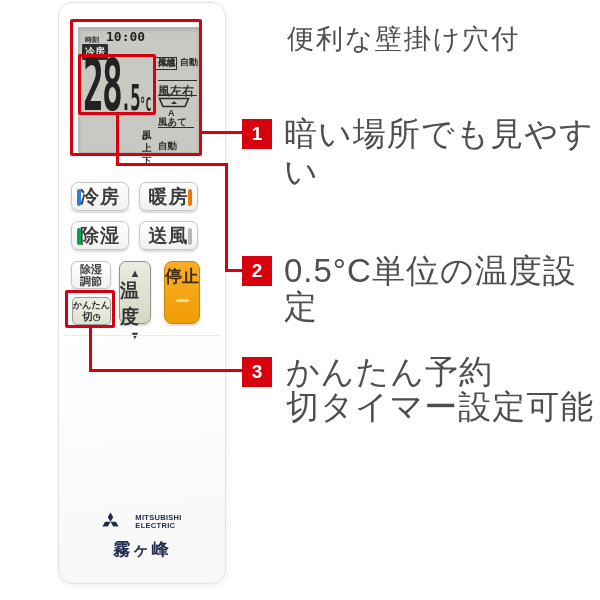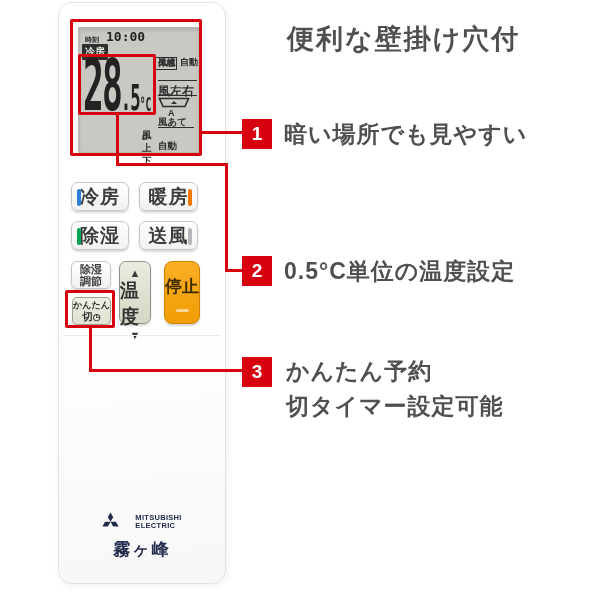--- a/index.html
+++ b/index.html
@@ -53,21 +53,21 @@
   .bar-left { left:5px; } .bar-right { right:5px; }
   .btn-small { width:40px; height:28px; font-size:11px; line-height:12.5px; text-align:center;
     flex-direction:column; border-radius:6px; }
   .btn-dryadj { left:12px; top:258px; }
   .btn-temp { left:60px; top:258px; width:32px; height:63px; flex-direction:column;
     justify-content:space-between; padding:6px 0; border:1px solid #8e948a;
     background:linear-gradient(#e9ecdf,#d3d8c5); }
   .btn-temp .arrow { font-size:11px; color:#3a3a3a; line-height:10px; }
   .btn-temp .lbl { font-size:19px; color:#333; }
   .btn-stop { left:105px; top:258px; width:36px; height:63px; flex-direction:column;
-    justify-content:flex-start; padding-top:13px; border:1px solid #cf8400; border-radius:8px;
+    justify-content:flex-start; padding-top:3px; border:1px solid #cf8400; border-radius:8px;
     background:linear-gradient(#f9ae25,#f19d04); color:#3e2b00; font-size:17px; }
   .stop-dash { width:13px; height:3px; border-radius:2px; background:#ffd795; margin-top:11px; }
   .btn-easyoff { left:13px; top:294px; width:39px; height:28px; flex-direction:column;
     font-size:9px; line-height:10.5px; border:1px solid #9aa092; border-radius:5px;
     background:linear-gradient(#edefe2,#dfe3d2); color:#2f2f2f; }
   .btn-easyoff .l2 { font-size:10.5px; }
   .btn-easyoff .clock { font-size:9px; }
 
   
   .brand { position:absolute; left:0; right:0; top:509px; display:flex; flex-direction:column;
@@ -88,23 +88,23 @@
   .l2c { left:225px; top:163px; width:3px; height:108px; }
   .l2d { left:225px; top:269px; width:19px; height:3px; }
   .l3a { left:89px; top:326px; width:3px; height:46px; }
   .l3b { left:89px; top:369px; width:155px; height:3px; }
   .badge { position:absolute; width:30px; height:30px; background:var(--accent,#d7000f);
     color:#fff; font-size:19px; font-weight:700; display:flex; align-items:center;
     justify-content:center; z-index:6; }
   .b1 { left:242px; top:119px; } .b2 { left:242px; top:256px; } .b3 { left:242px; top:357px; }
 
   
-  .note { position:absolute; color:#4f4f4f; font-weight:700; }
+  .note { position:absolute; color:#4f4f4f; font-weight:400; }
   .top-note { left:287px; top:21px; font-size:27px; letter-spacing:2px; }
-  .ann { font-size:23px; letter-spacing:1px; }
+  .ann { font-size:33px; letter-spacing:1px; }
   .ann-1 { left:284px; top:115px; line-height:38px; }
   .ann-2 { left:284px; top:253px; line-height:36px; }
   .ann-3 { left:286px; top:354px; line-height:35px; }
 </style>
 </head>
 <body>
 
 <div class="stage">
 
   <div class="remote">

